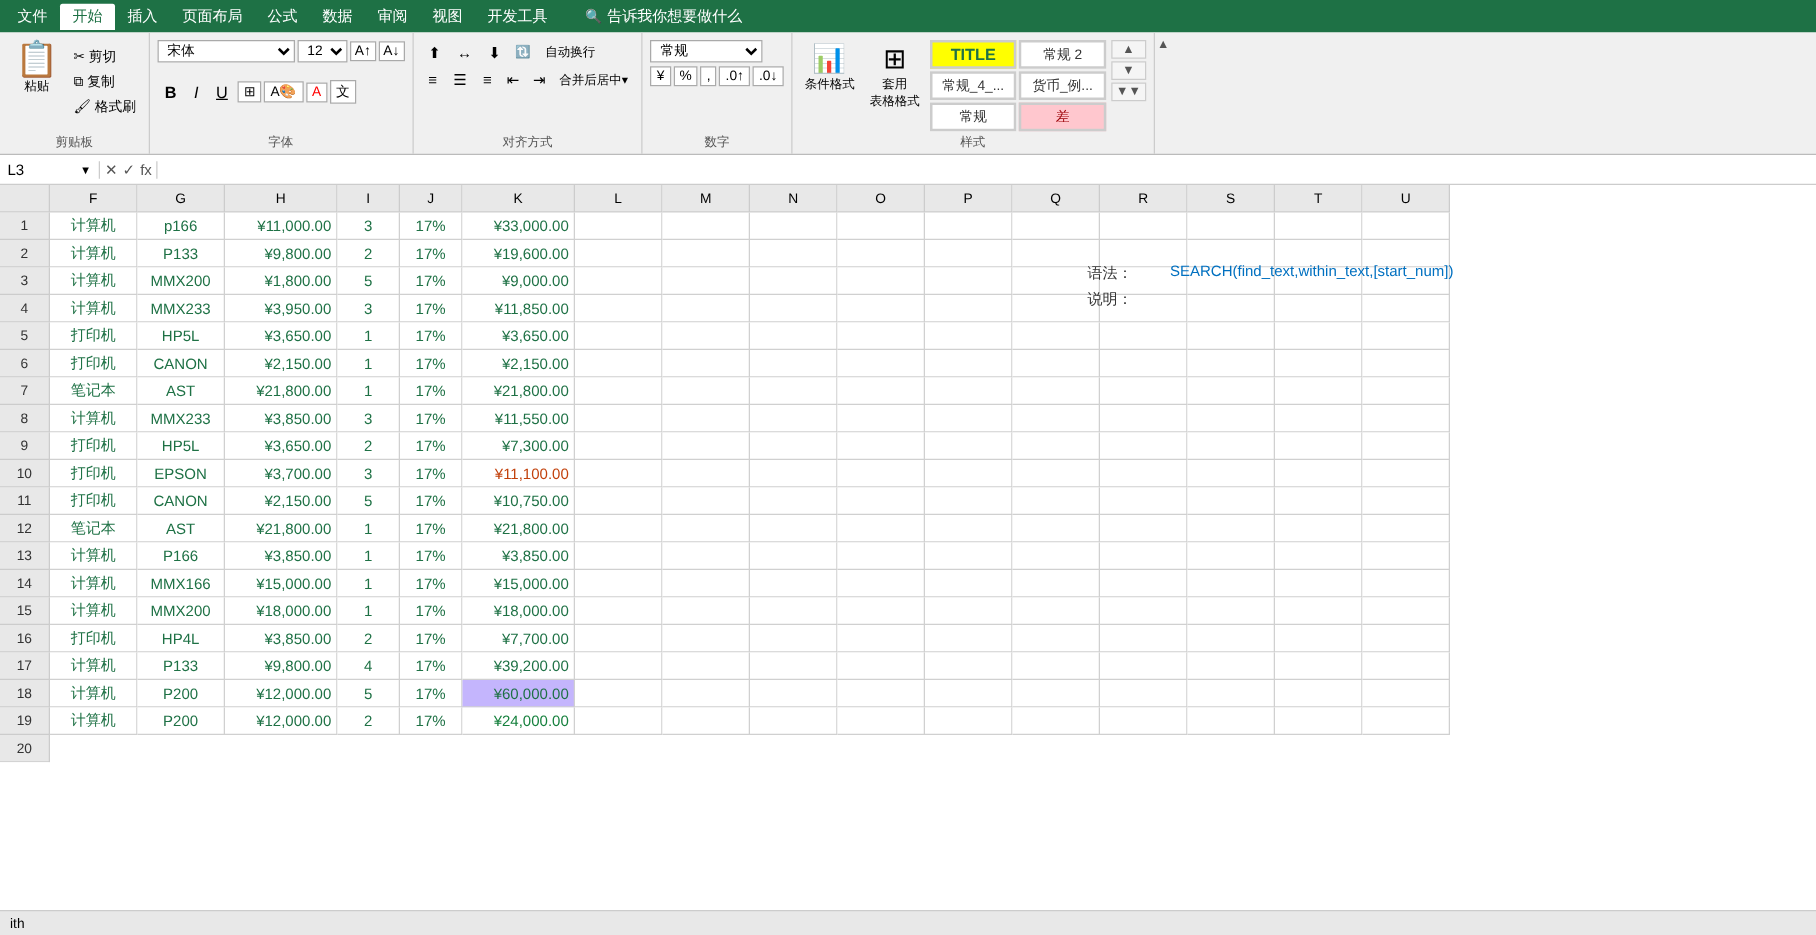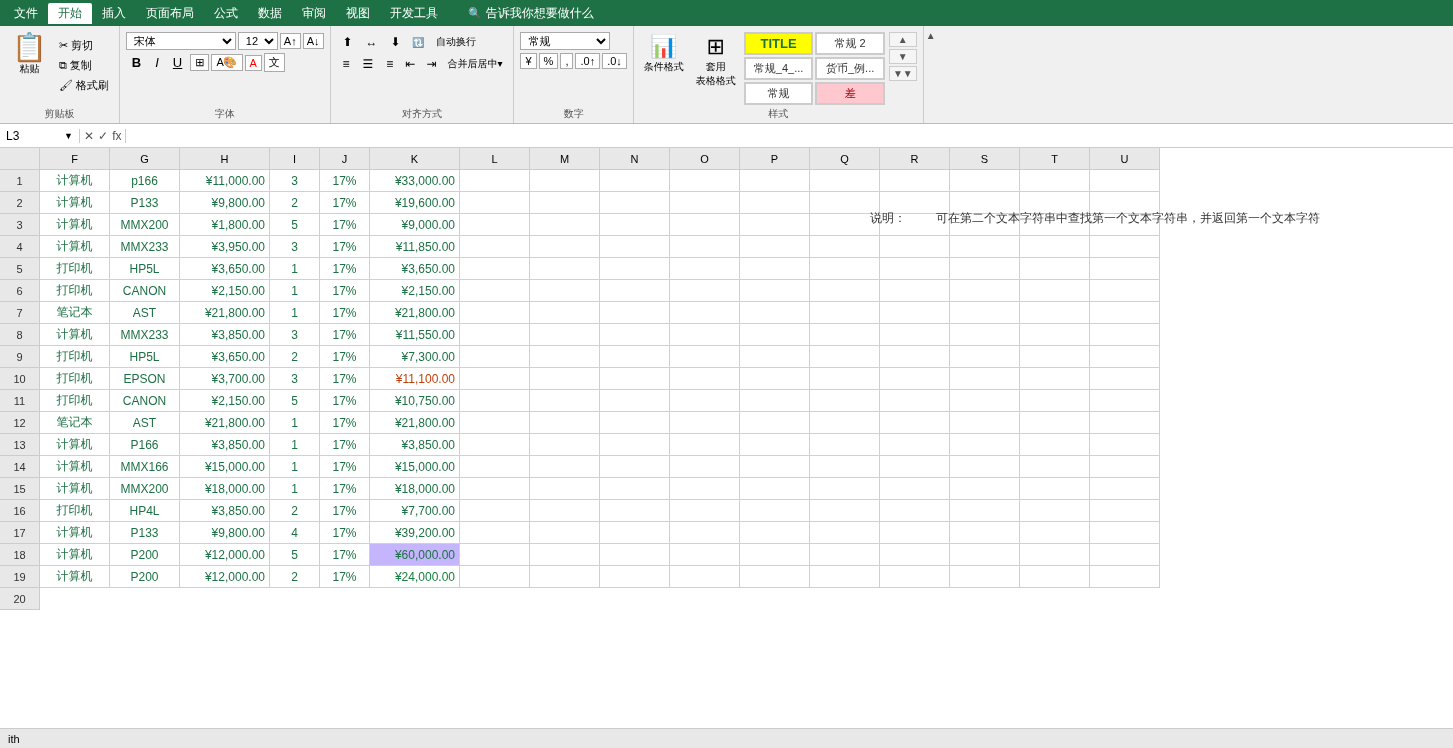--- a/index.html
+++ b/index.html
@@ -44,21 +44,21 @@
         <div style="display:flex;align-items:center;gap:3px;padding:2px 4px;cursor:pointer;font-size:11px;">
           <span>🖌</span>
           <span>格式刷</span>
         </div>
       </div>
     </div>
     <div style="font-size:10px;color:#555;text-align:center;padding:2px 0;">剪贴板</div>
   </div>
 
   <div style="display:flex;flex-direction:column;border-right:1px solid #ccc;padding:2px 6px 0;min-width:180px;">
-    <div style="display:flex;flex-direction:column;gap:3px;flex:1;padding-top:4px;">
+    <div style="display:flex;flex-direction:column;gap:14px;flex:1;padding-top:4px;">
       <div style="display:flex;align-items:center;gap:2px;">
         <select style="border:1px solid #aaa;background:white;padding:1px 3px;font-size:11px;width:110px;">
           <option>宋体</option>
         </select>
         <select style="border:1px solid #aaa;background:white;padding:1px 3px;font-size:11px;width:40px;">
           <option>12</option>
         </select>
         <button style="padding:1px 3px;border:1px solid #aaa;background:white;cursor:pointer;font-size:11px;">A↑</button>
         <button style="padding:1px 3px;border:1px solid #aaa;background:white;cursor:pointer;font-size:11px;">A↓</button>
       </div>
@@ -551,16 +551,19 @@
       </div>
     </div>
 </div>
 
 <div style="position:fixed;bottom:0;left:0;right:0;height:20px;background:#e8e8e8;border-top:1px solid #ccc;display:flex;align-items:center;padding:0 8px;font-size:11px;">
   <span>ith</span>
 </div>
 
 <div style="position: absolute; left: 850px; top: 200px; padding: 10px 20px; font-size: 13px; pointer-events: none;">
     <div style="display: flex; gap: 16px; margin-bottom: 4px; align-items: flex-start;">
+      <span style="color: rgb(51, 51, 51); font-size: 12px; min-width: 50px;">语法：</span>
+      <span style="color: rgb(0, 112, 192); font-size: 12px;">SEARCH(find_text,within_text,[start_num])</span>
+    </div>
+    <div style="display: flex; gap: 16px; margin-bottom: 4px; align-items: flex-start;">
       <span style="color: rgb(51, 51, 51); font-size: 12px; min-width: 50px;">说明：</span>
-      <span style="color: rgb(51, 51, 51); font-size: 12px;">可在第二个文本字符串中查找第一个文本字符串，并返回第一个文本字符</span>
     </div>
   </div>
 
 </body></html>

